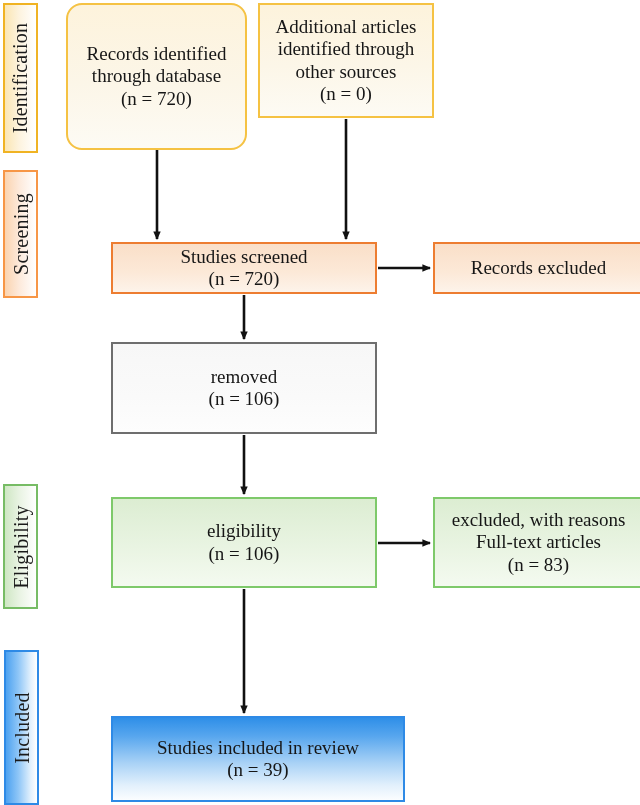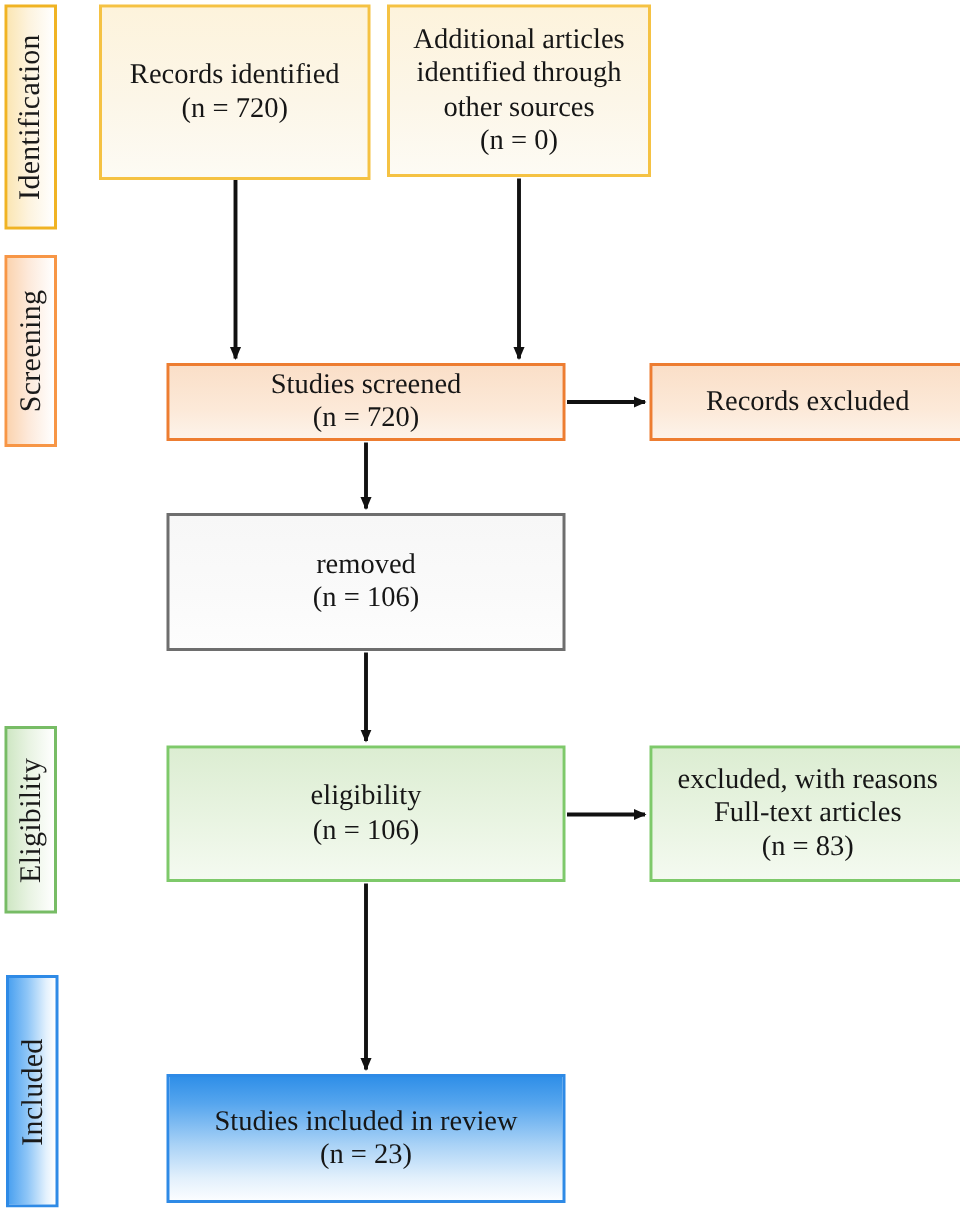--- a/index.html
+++ b/index.html
@@ -69,23 +69,24 @@
     padding: 3px 6px;
   }
   .node .node-text {
     font-size: 19px;
     line-height: 1.18;
     color: #161616;
   }
   .node .node-text .ln { display: block; }
 
   .n-identified {
-    left: 66px; top: 3px; width: 181px; height: 117px;
+    left: 66px; top: 3px; width: 181px; height: 147px;
     border-color: #f5c243;
     background: linear-gradient(to bottom, #fdf3dc 0%, #fcf6e8 55%, #fdfbf4 100%);
+    border-radius: 16px;
   }
   .n-additional {
     left: 258px; top: 3px; width: 176px; height: 115px;
     border-color: #f5c243;
     background: linear-gradient(to bottom, #fdf3dc 0%, #fcf6e8 55%, #fdfbf4 100%);
   }
   .n-screened {
     left: 111px; top: 242px; width: 266px; height: 52px;
     border-color: #ed7d31;
     background: linear-gradient(to bottom, #fadfc8 0%, #fce9d8 60%, #fdf3ea 100%);
@@ -104,21 +105,21 @@
     left: 111px; top: 497px; width: 266px; height: 91px;
     border-color: #7ec96a;
     background: linear-gradient(to bottom, #dcedd2 0%, #e9f4e2 55%, #f4faf0 100%);
   }
   .n-ftexcluded {
     left: 433px; top: 497px; width: 211px; height: 91px;
     border-color: #7ec96a;
     background: linear-gradient(to bottom, #dcedd2 0%, #e9f4e2 55%, #f4faf0 100%);
   }
   .n-included {
-    left: 111px; top: 716px; width: 266px; height: 86px;
+    left: 111px; top: 716px; width: 294px; height: 86px;
     border-color: #2e8ae6;
     background: linear-gradient(to bottom, #2f8fe8 0%, #57a6ee 22%, #a9d2f6 55%, #e2f0fc 82%, #fbfdff 100%);
   }
 
   
   #edges {
     position: absolute;
     left: 0; top: 0;
     width: 640px; height: 805px;
     pointer-events: none;
@@ -160,20 +161,21 @@
   <div class="phase-tab tab-eligibility">
     <span class="phase-label">Eligibility</span>
   </div>
   <div class="phase-tab tab-included">
     <span class="phase-label">Included</span>
   </div>
 
   <div class="node n-identified">
     <span class="node-text">
         <span class="ln">Records identified</span>
+        <span class="ln">through database</span>
         <span class="ln">(n = 720)</span>
       </span>
   </div>
 
   <div class="node n-additional">
     <span class="node-text">
         <span class="ln">Additional articles</span>
         <span class="ln">identified through</span>
         <span class="ln">other sources</span>
         <span class="ln">(n = 0)</span>
@@ -211,17 +213,17 @@
     <span class="node-text">
         <span class="ln">excluded, with reasons</span>
         <span class="ln">Full-text articles</span>
         <span class="ln">(n = 83)</span>
       </span>
   </div>
 
   <div class="node n-included">
     <span class="node-text">
         <span class="ln">Studies included in review</span>
-        <span class="ln">(n = 23)</span>
+        <span class="ln">(n = 39)</span>
       </span>
   </div>
 
 </div>
 
 </body></html>

